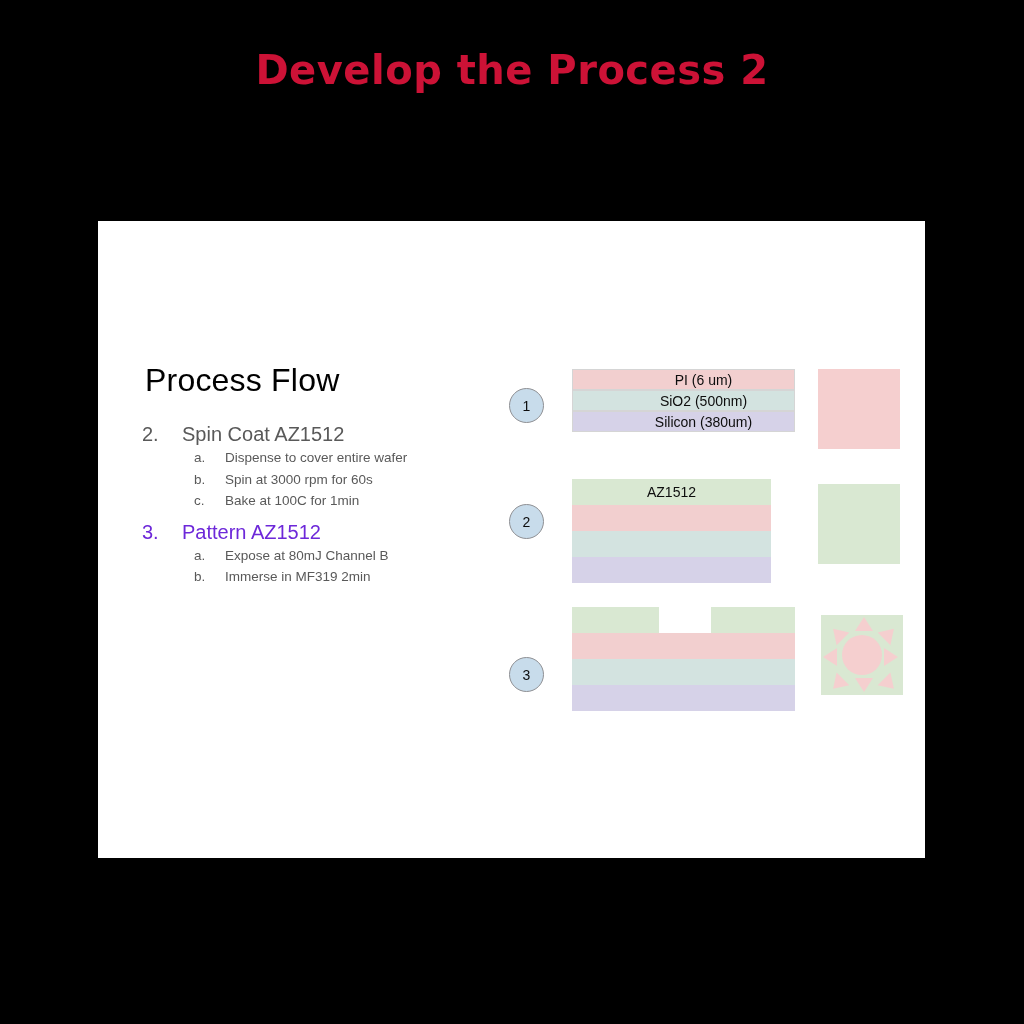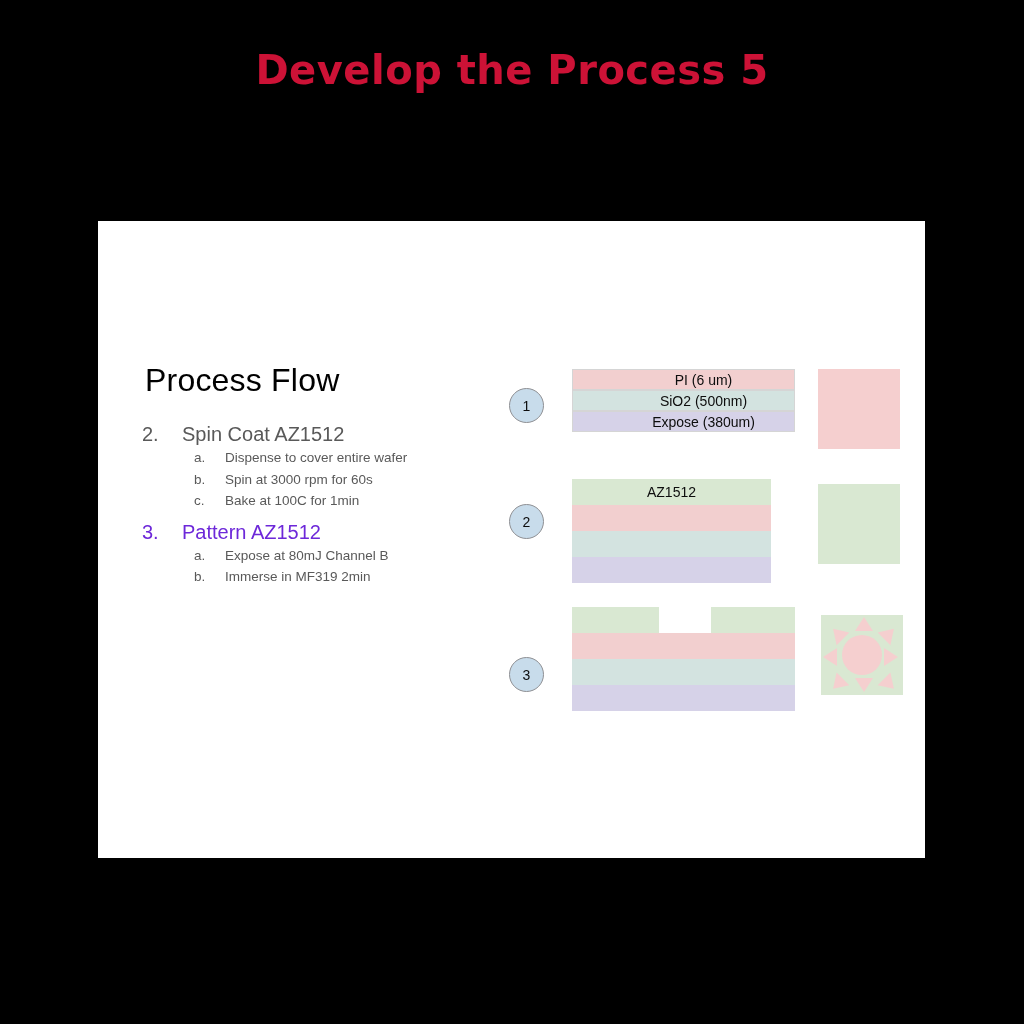--- a/index.html
+++ b/index.html
@@ -154,21 +154,21 @@
     position: absolute;
     width: 0;
     height: 0;
   }
 </style>
 </head>
 <body>
 
 <div id="stage" style="background: rgb(0, 0, 0);">
 
-  <div class="deck-title" style="color: rgb(204, 18, 54);">Develop the Process 5</div>
+  <div class="deck-title" style="color: rgb(204, 18, 54);">Develop the Process 2</div>
 
   <div class="slide" style="background: rgb(255, 255, 255);">
 
     <div class="section-heading" style="color: rgb(0, 0, 0);">Process Flow</div>
 
     <div class="flow-list">
 
       <div class="lvl1" style="color: rgb(89, 89, 89);">
         <span class="marker">2.</span><span>Spin Coat AZ1512</span>
       </div>
@@ -197,21 +197,21 @@
         <span class="marker">b.</span><span>Immerse in MF319 2min</span>
       </div>
     </div>
 
     <div class="step">
       <div class="step-badge" style="left: 411px; top: 167px; background: rgb(200, 220, 235); border-color: rgb(143, 144, 148);">1</div>
 
       <div class="stack" id="stack1" style="left:474px; top:148px; width:223px; height:63px;">
         <div class="layer outlined" id="s1l0" style="height: 21px; background: rgb(242, 207, 207);">PI (6 um)</div>
         <div class="layer outlined" id="s1l1" style="height: 21px; background: rgb(211, 227, 224);">SiO2 (500nm)</div>
-        <div class="layer outlined" id="s1l2" style="height: 21px; background: rgb(214, 210, 232);">Expose (380um)</div>
+        <div class="layer outlined" id="s1l2" style="height: 21px; background: rgb(214, 210, 232);">Silicon (380um)</div>
       </div>
 
       <div class="swatch" id="sw1" style="left: 720px; top: 148px; width: 82px; height: 80px; background: rgb(245, 207, 207);"></div>
     </div>
 
     <div class="step">
       <div class="step-badge" style="left: 411px; top: 283px; background: rgb(200, 220, 235); border-color: rgb(143, 144, 148);">2</div>
 
       <div class="stack" id="stack2" style="left:474px; top:258px; width:199px; height:104px;">
         <div class="layer" id="s2l0" style="height: 26px; background: rgb(217, 232, 210);">AZ1512</div>

